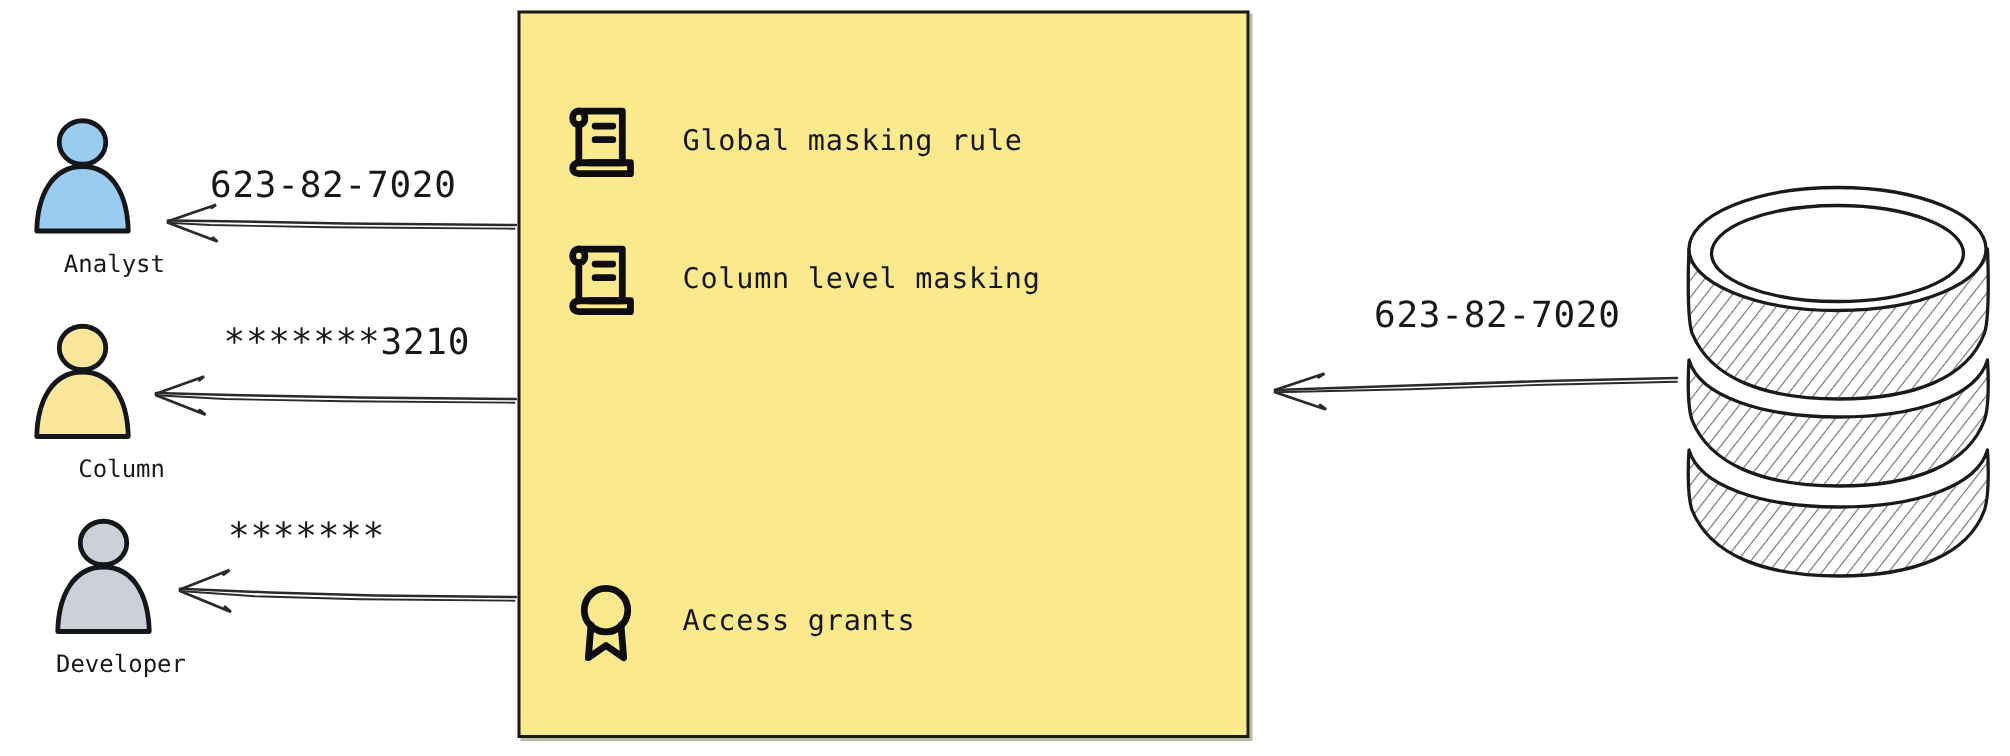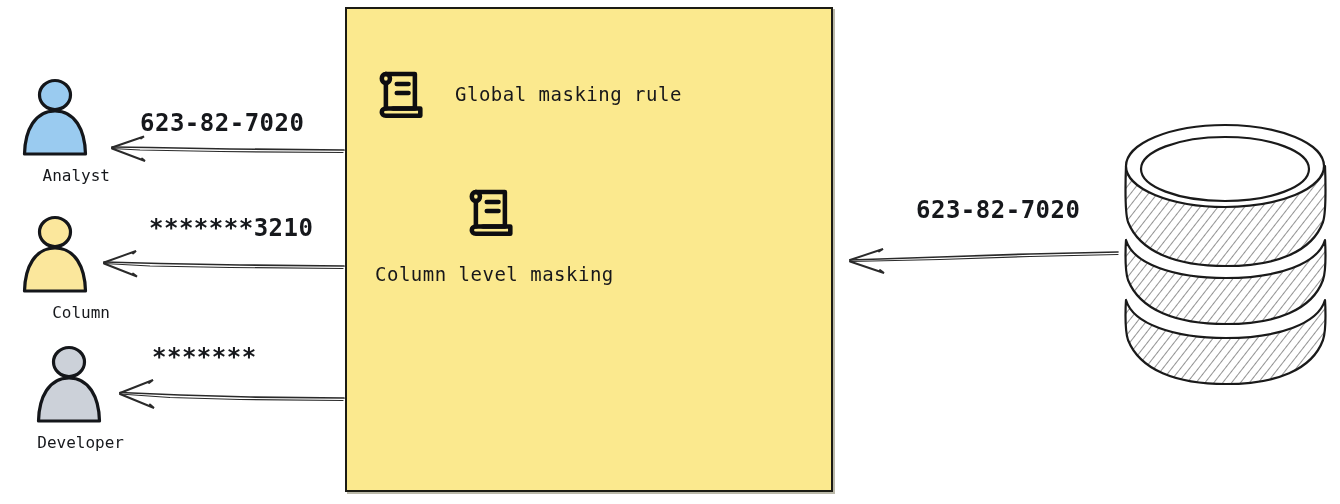--- a/index.html
+++ b/index.html
@@ -47,21 +47,21 @@
 
   #actor-analyst   { left: 0px;  top: 78px;  }
   #actor-support   { left: 0px;  top: 215px; }
   #actor-developer { left: 14px;  top: 345px; }
 
   
   .flow-label {
     position: absolute;
     font-family: "DejaVu Sans Mono", "Liberation Mono", monospace;
     font-size: 24px;
-    font-weight: 700;
+    font-weight: 400;
     color: #16181c;
     white-space: nowrap;
     letter-spacing: 0.5px;
     text-align: center;
   }
   #label-analyst   { left: 140px; top: 109px; }
   #label-support   { left: 149px; top: 214px; }
   #label-developer { left: 152px; top: 343px; }
   #label-db        { left: 916px; top: 196px; }
 
@@ -78,21 +78,21 @@
     box-shadow: 2px 2px 0 rgba(60,55,10,0.35);
   }
   .policy-row {
     position: absolute;
     left: 28px;
     display: flex;
     align-items: center;
     gap: 22px;
   }
   #policy-row-0 { top: 56px;  }
-  #policy-row-1 { top: 174px; flex-direction: column; }
+  #policy-row-1 { top: 148px; }
   #policy-row-2 { top: 276px; }
   #policy-row-3 { top: 376px; }
 
   .policy-icon {
     width: 58px;
     height: 58px;
     flex: 0 0 58px;
     display: block;
   }
   .policy-text {
@@ -204,20 +204,27 @@
         <path d="M12 10 C6 10 6 20 12 20 L12 48 C6 48 6 56 12 56 L50 56 L50 48 L20 48"></path>
         <path d="M12 10 C18 10 18 20 12 20"></path>
         <line x1="24" y1="21" x2="37" y2="21"></line>
         <line x1="24" y1="31" x2="37" y2="31"></line>
       </g>
     </svg>
     <span class="policy-text">Column level masking</span>
   </div>
 
 
+  <div class="policy-row" id="policy-row-3">
+    <svg class="policy-icon" viewBox="0 0 64 64">
+      <circle cx="32" cy="24" r="16" fill="none" stroke="#0d0d10" stroke-width="5"></circle>
+      <path d="M21 35 L19 59 L32 50 L45 59 L43 35" fill="none" stroke="#0d0d10" stroke-width="5" stroke-linejoin="round" stroke-linecap="round"></path>
+    </svg>
+    <span class="policy-text">Access grants</span>
+  </div>
 
 </div>
 
 <svg id="database" viewBox="0 0 215 280">
   <g stroke="#1a1a1a" stroke-width="2.2" fill="none" stroke-linejoin="round">
 
     <path d="M8 182 C8 182 6 210 10 222 C22 252 58 266 108 266
              C158 266 194 252 205 222 C209 210 207 182 207 182
              C200 206 160 220 108 220 C56 220 15 206 8 182 Z" fill="url(#hatch)"></path>
 

